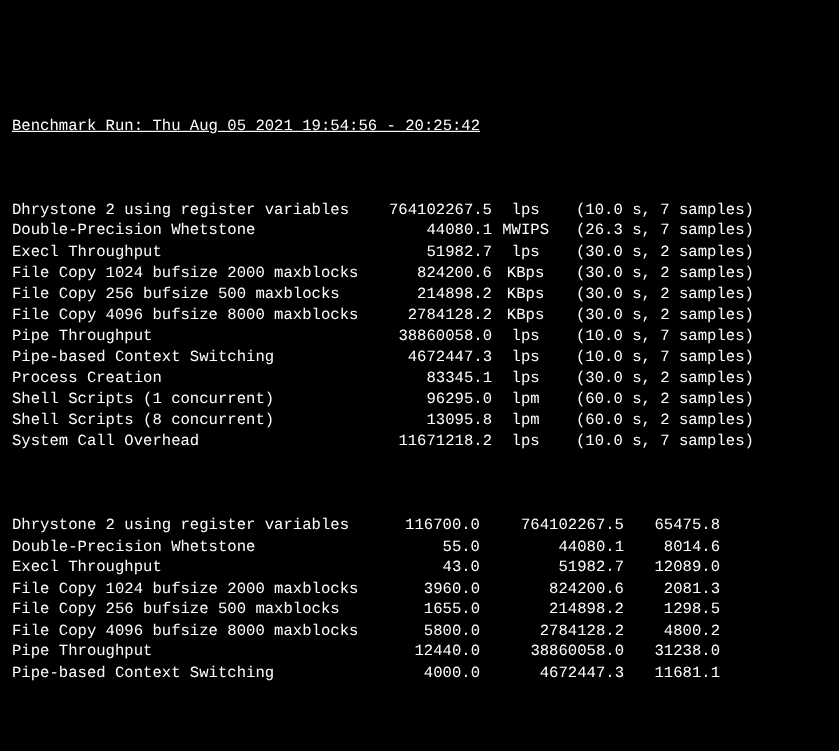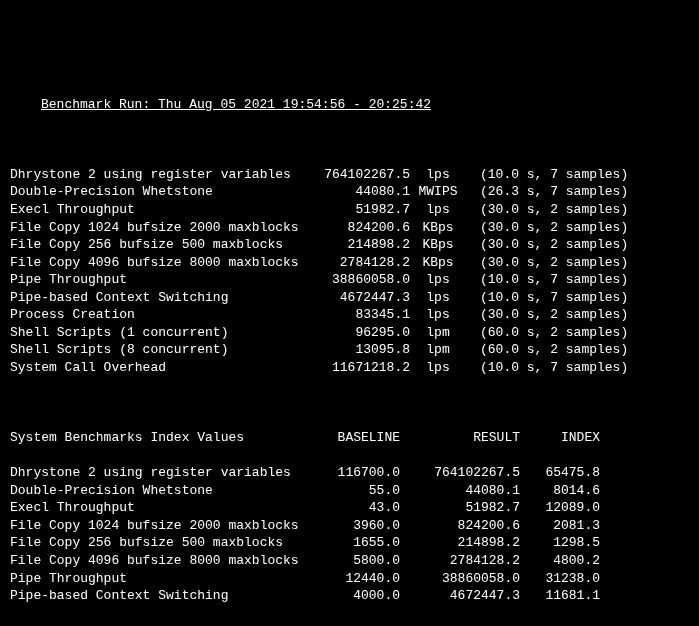--- a/index.html
+++ b/index.html
@@ -13,21 +13,20 @@
       font-family: 'Courier New', Consolas, monospace;
       font-size: 13px;
       line-height: 1.35;
       padding: 8px 10px;
       width: 699px;
       white-space: pre;
       position: relative;
     }
     .header-line {
       text-decoration: underline;
-      margin-left: 31px;
     }
     .row {
       display: flex;
     }
     .test-name {
       width: 300px;
       display: inline-block;
     }
     .val {
       width: 100px;
@@ -66,21 +65,20 @@
 </head>
 <body>
 
 
 
 <div>
 <div class="header-line">Benchmark Run: Thu Aug 05 2021 19:54:56 - 20:25:42</div>
 <div> </div>
 <div id="tests-block"><div class="row"><span class="test-name">Dhrystone 2 using register variables</span><span class="val">764102267.5</span><span class="unit">lps</span><span class="timing">(10.0 s, 7 samples)</span></div><div class="row"><span class="test-name">Double-Precision Whetstone</span><span class="val">44080.1</span><span class="unit">MWIPS</span><span class="timing">(26.3 s, 7 samples)</span></div><div class="row"><span class="test-name">Execl Throughput</span><span class="val">51982.7</span><span class="unit">lps</span><span class="timing">(30.0 s, 2 samples)</span></div><div class="row"><span class="test-name">File Copy 1024 bufsize 2000 maxblocks</span><span class="val">824200.6</span><span class="unit">KBps</span><span class="timing">(30.0 s, 2 samples)</span></div><div class="row"><span class="test-name">File Copy 256 bufsize 500 maxblocks</span><span class="val">214898.2</span><span class="unit">KBps</span><span class="timing">(30.0 s, 2 samples)</span></div><div class="row"><span class="test-name">File Copy 4096 bufsize 8000 maxblocks</span><span class="val">2784128.2</span><span class="unit">KBps</span><span class="timing">(30.0 s, 2 samples)</span></div><div class="row"><span class="test-name">Pipe Throughput</span><span class="val">38860058.0</span><span class="unit">lps</span><span class="timing">(10.0 s, 7 samples)</span></div><div class="row"><span class="test-name">Pipe-based Context Switching</span><span class="val">4672447.3</span><span class="unit">lps</span><span class="timing">(10.0 s, 7 samples)</span></div><div class="row"><span class="test-name">Process Creation</span><span class="val">83345.1</span><span class="unit">lps</span><span class="timing">(30.0 s, 2 samples)</span></div><div class="row"><span class="test-name">Shell Scripts (1 concurrent)</span><span class="val">96295.0</span><span class="unit">lpm</span><span class="timing">(60.0 s, 2 samples)</span></div><div class="row"><span class="test-name">Shell Scripts (8 concurrent)</span><span class="val">13095.8</span><span class="unit">lpm</span><span class="timing">(60.0 s, 2 samples)</span></div><div class="row"><span class="test-name">System Call Overhead</span><span class="val">11671218.2</span><span class="unit">lps</span><span class="timing">(10.0 s, 7 samples)</span></div></div>
 <div> </div>
-<div class="row"><span class="idx-name">System Benchmarks Index Values</span><span class="idx-baseline">BASELINE</span><span class="idx-result">RESULT</span><span class="idx-index">INDEX</span></div>
 <div id="index-block"><div class="row"><span class="idx-name">Dhrystone 2 using register variables</span><span class="idx-baseline">116700.0</span><span class="idx-result">764102267.5</span><span class="idx-index">65475.8</span></div><div class="row"><span class="idx-name">Double-Precision Whetstone</span><span class="idx-baseline">55.0</span><span class="idx-result">44080.1</span><span class="idx-index">8014.6</span></div><div class="row"><span class="idx-name">Execl Throughput</span><span class="idx-baseline">43.0</span><span class="idx-result">51982.7</span><span class="idx-index">12089.0</span></div><div class="row"><span class="idx-name">File Copy 1024 bufsize 2000 maxblocks</span><span class="idx-baseline">3960.0</span><span class="idx-result">824200.6</span><span class="idx-index">2081.3</span></div><div class="row"><span class="idx-name">File Copy 256 bufsize 500 maxblocks</span><span class="idx-baseline">1655.0</span><span class="idx-result">214898.2</span><span class="idx-index">1298.5</span></div><div class="row"><span class="idx-name">File Copy 4096 bufsize 8000 maxblocks</span><span class="idx-baseline">5800.0</span><span class="idx-result">2784128.2</span><span class="idx-index">4800.2</span></div><div class="row"><span class="idx-name">Pipe Throughput</span><span class="idx-baseline">12440.0</span><span class="idx-result">38860058.0</span><span class="idx-index">31238.0</span></div><div class="row"><span class="idx-name">Pipe-based Context Switching</span><span class="idx-baseline">4000.0</span><span class="idx-result">4672447.3</span><span class="idx-index">11681.1</span></div></div>
 
 
 
 
 
 
 </div>
 
 

